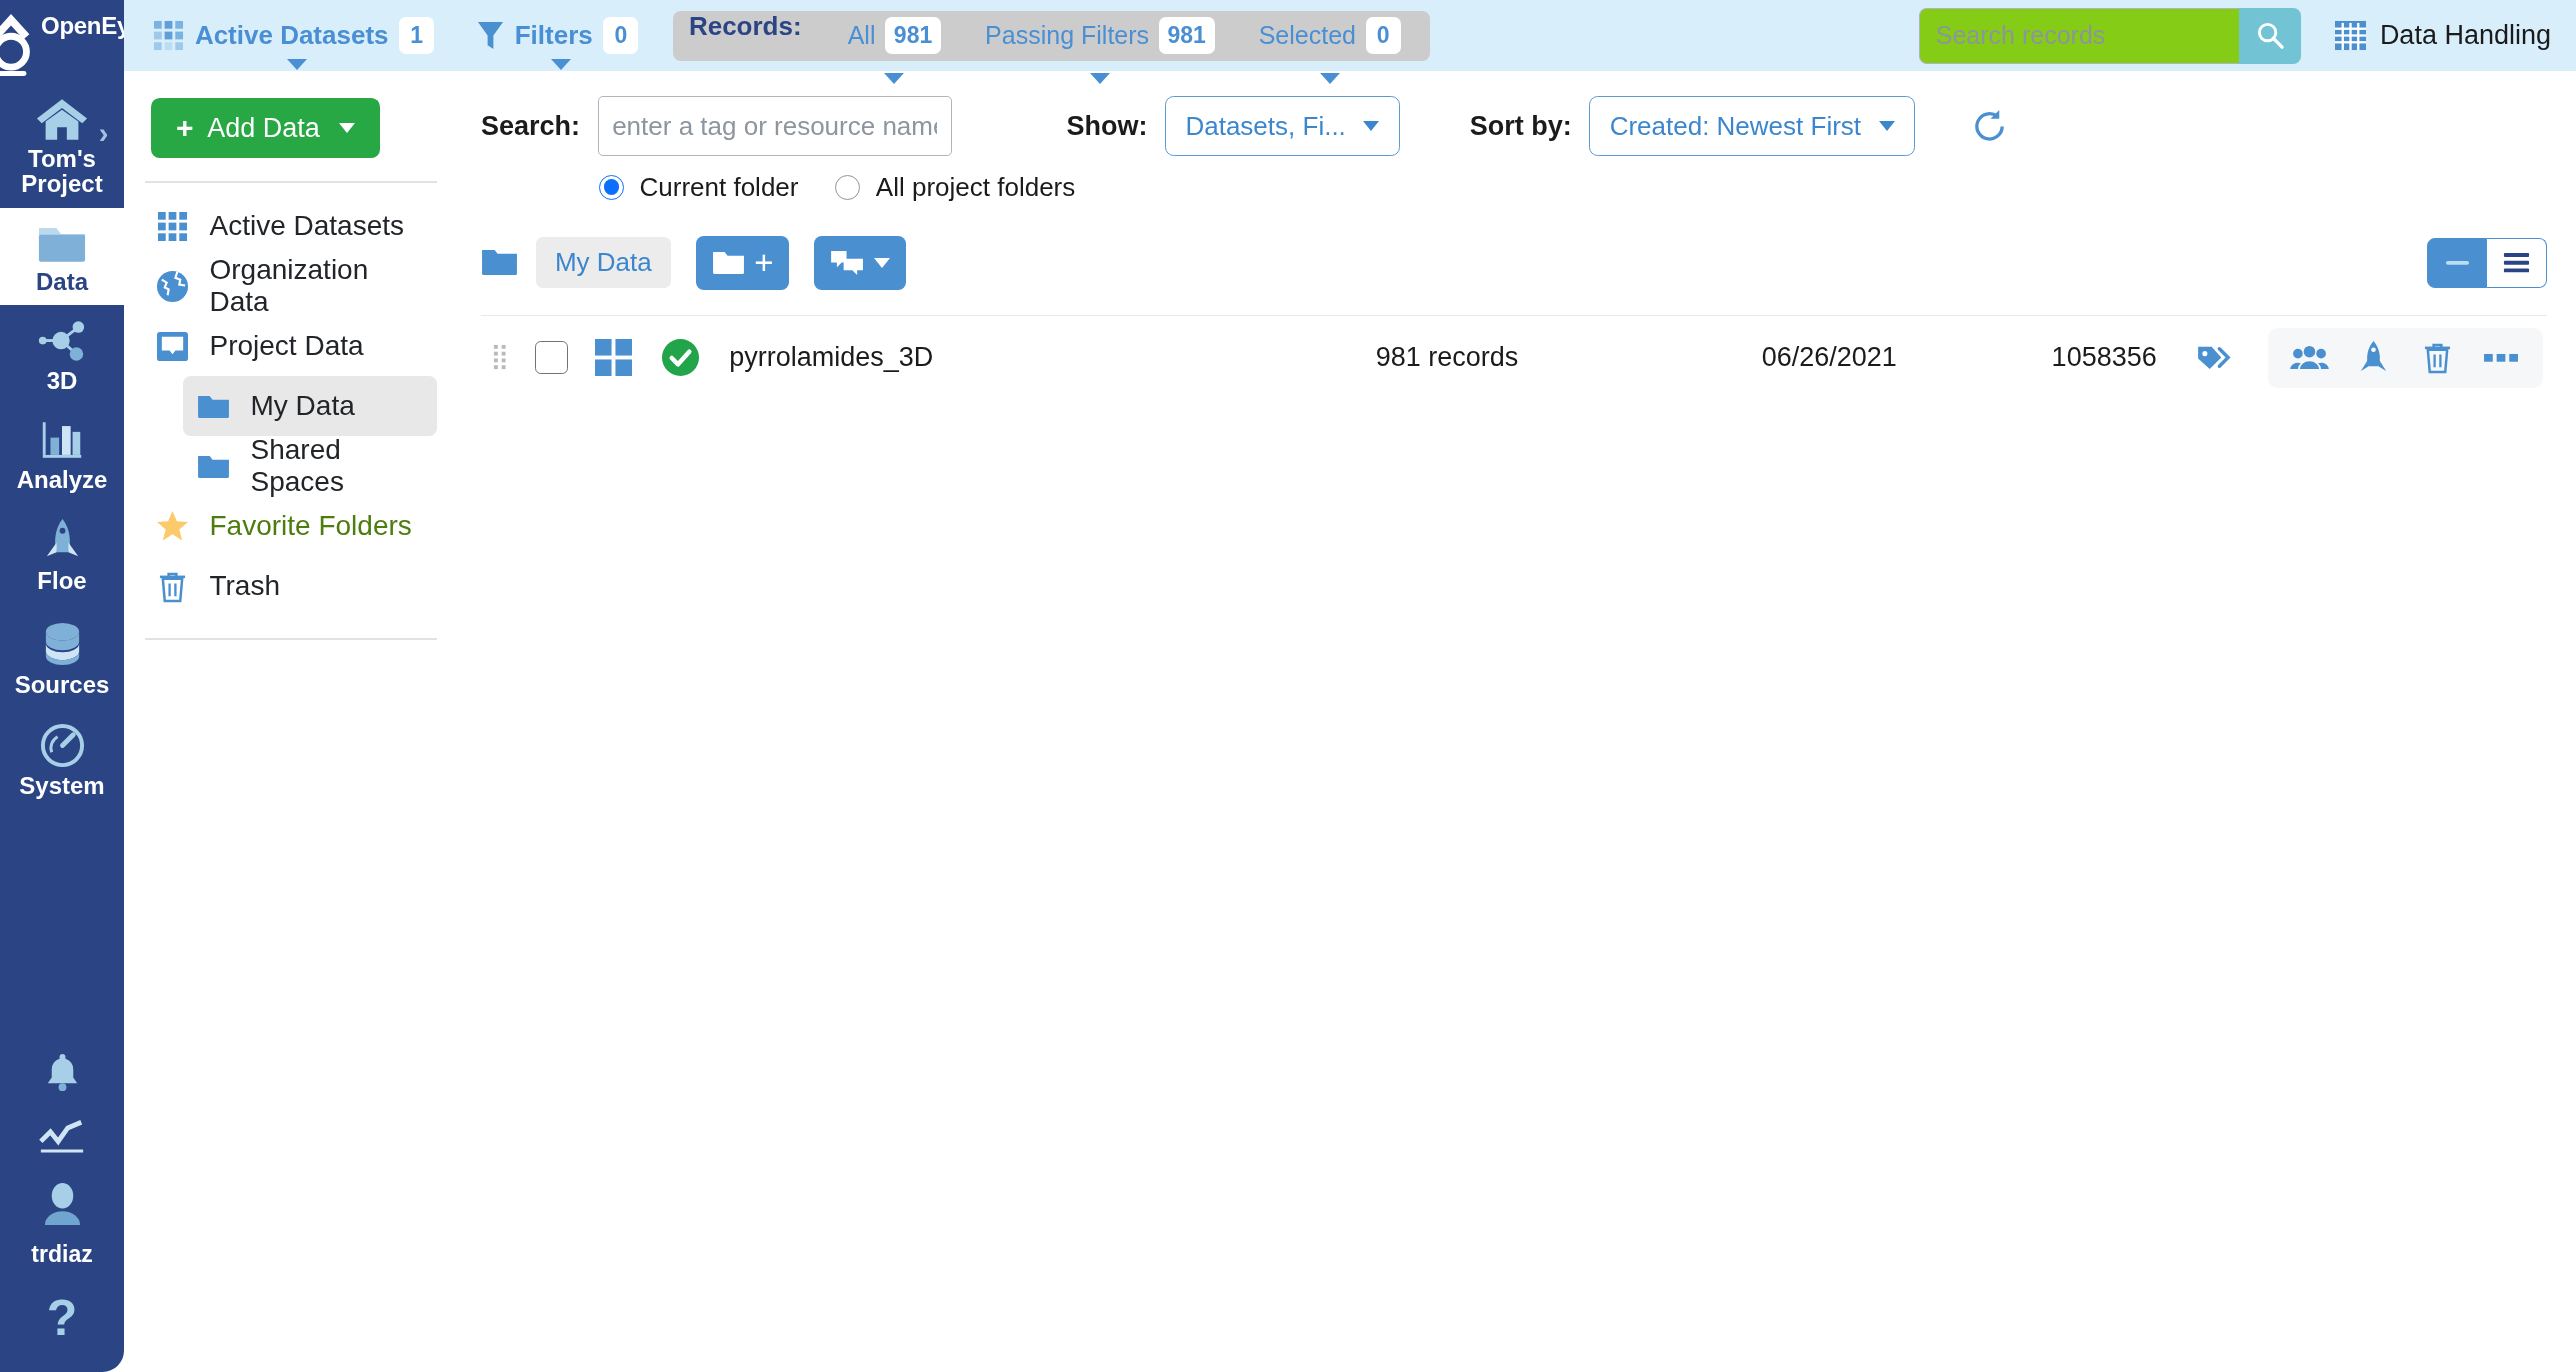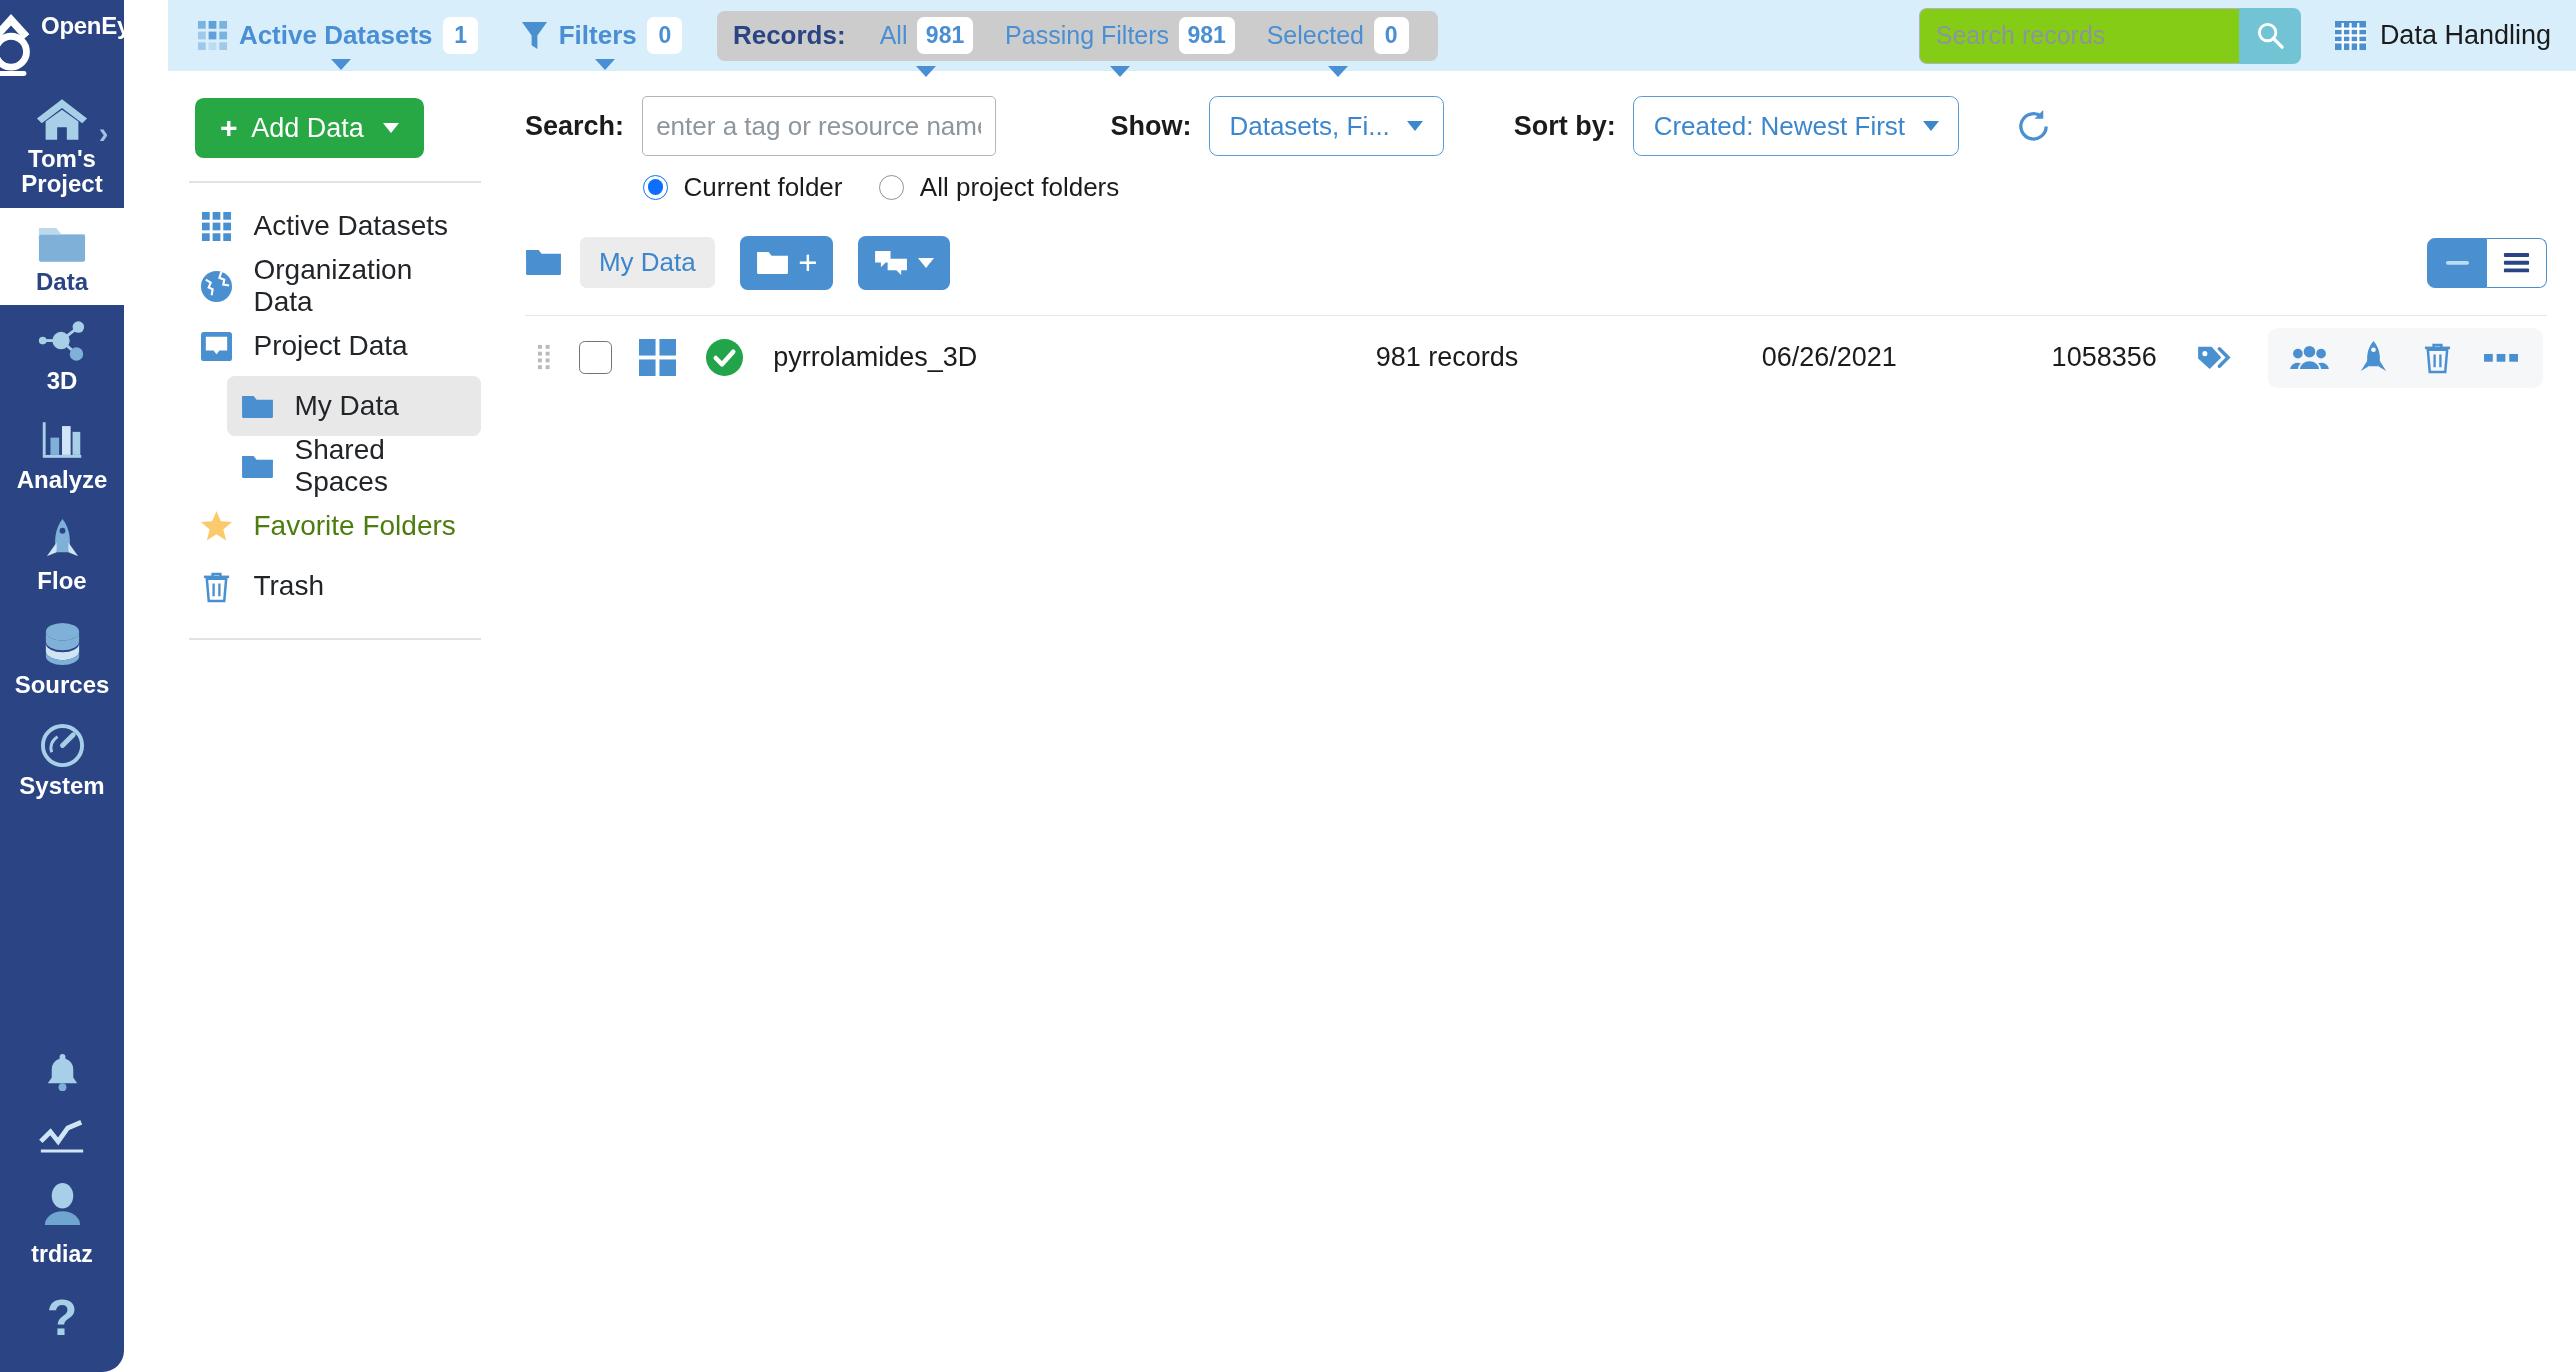--- a/index.html
+++ b/index.html
@@ -31,21 +31,21 @@
   .rail-item .lbl { margin-top:3.9px; }
   .rail-item.project { position:relative; font-size:24px; padding-top:9.7px;}
   .rail-item.active { background:#ffffff; color:#2a4484; }
   .rail-chev { position:absolute; right:15.5px; top:33px; color:#9fc3e0; font-size:29px; font-weight:700; }
   .rail-spacer { flex:1 1 auto; }
   .rail-bottom { width:124px; display:flex; flex-direction:column; align-items:center; padding-bottom:17.5px;}
   .rail-bottom .rail-item { padding:11.6px 0; font-size:23px;gap:11px;}
   .icon-svg { display:block; }
 
   
-  .right { flex:1 1 auto; display:flex; flex-direction:column; min-width:0;padding-left:44px; }
+  .right { flex:1 1 auto; display:flex; flex-direction:column; min-width:0; }
   .topbar {
     height:71px; flex:0 0 71px; background:#d9eefb;
     display:flex; align-items:center; padding:0 25px 0 21.4px; gap:0;
     position:relative;
   }
   .tb-group {
     display:flex; align-items:center; gap:10.7px;
     padding:2.9px 13.6px 2.9px 7.8px; position:relative; cursor:pointer;
   }
   .tb-label { color:#4a8fd4; font-size:26px; font-weight:700; white-space:nowrap;}
@@ -54,21 +54,21 @@
     border-radius:6.8px; min-width:35px; height:37px; padding:0 9.7px;
     display:flex; align-items:center; justify-content:center;
   }
   .caret-down {
     position:absolute; left:50%; transform:translateX(-50%); bottom:-13.6px;
     width:0;height:0;border-left:10.7px solid transparent;border-right:10.7px solid transparent;
     border-top:11.6px solid #4a8fd4;
   }
   .records-pill {
     background:#cccccc; border-radius:7.8px; height:50px;
-    display:flex; align-items:center; padding:0 15.5px; margin-left:21.4px; gap:5px;
+    display:flex; padding:0 15.5px; margin-left:21.4px; gap:17px;
   }
   .records-title { color:#2a4484; font-size:26px; font-weight:700; margin-right:15.5px; }
   .rec-item { display:flex; align-items:center; gap:9.7px; position:relative; padding:0 13.6px; cursor:pointer;}
   .rec-item .t { color:#4a8fd4; font-size:25px; font-weight:400;}
   .rec-item .b { background:#ffffff;border-radius:6.8px;color:#4a8fd4;font-size:23px;font-weight:700;
                  min-width:35px;height:37px;padding:0 8.7px;display:flex;align-items:center;justify-content:center;}
   .rec-item .caret-down { bottom:-23px; }
   .tb-right { margin-left:auto; display:flex; align-items:center; gap:0; }
   .search-records {
     width:320px;height:56px;border:1.5px solid #adb5bd;border-right:none;

